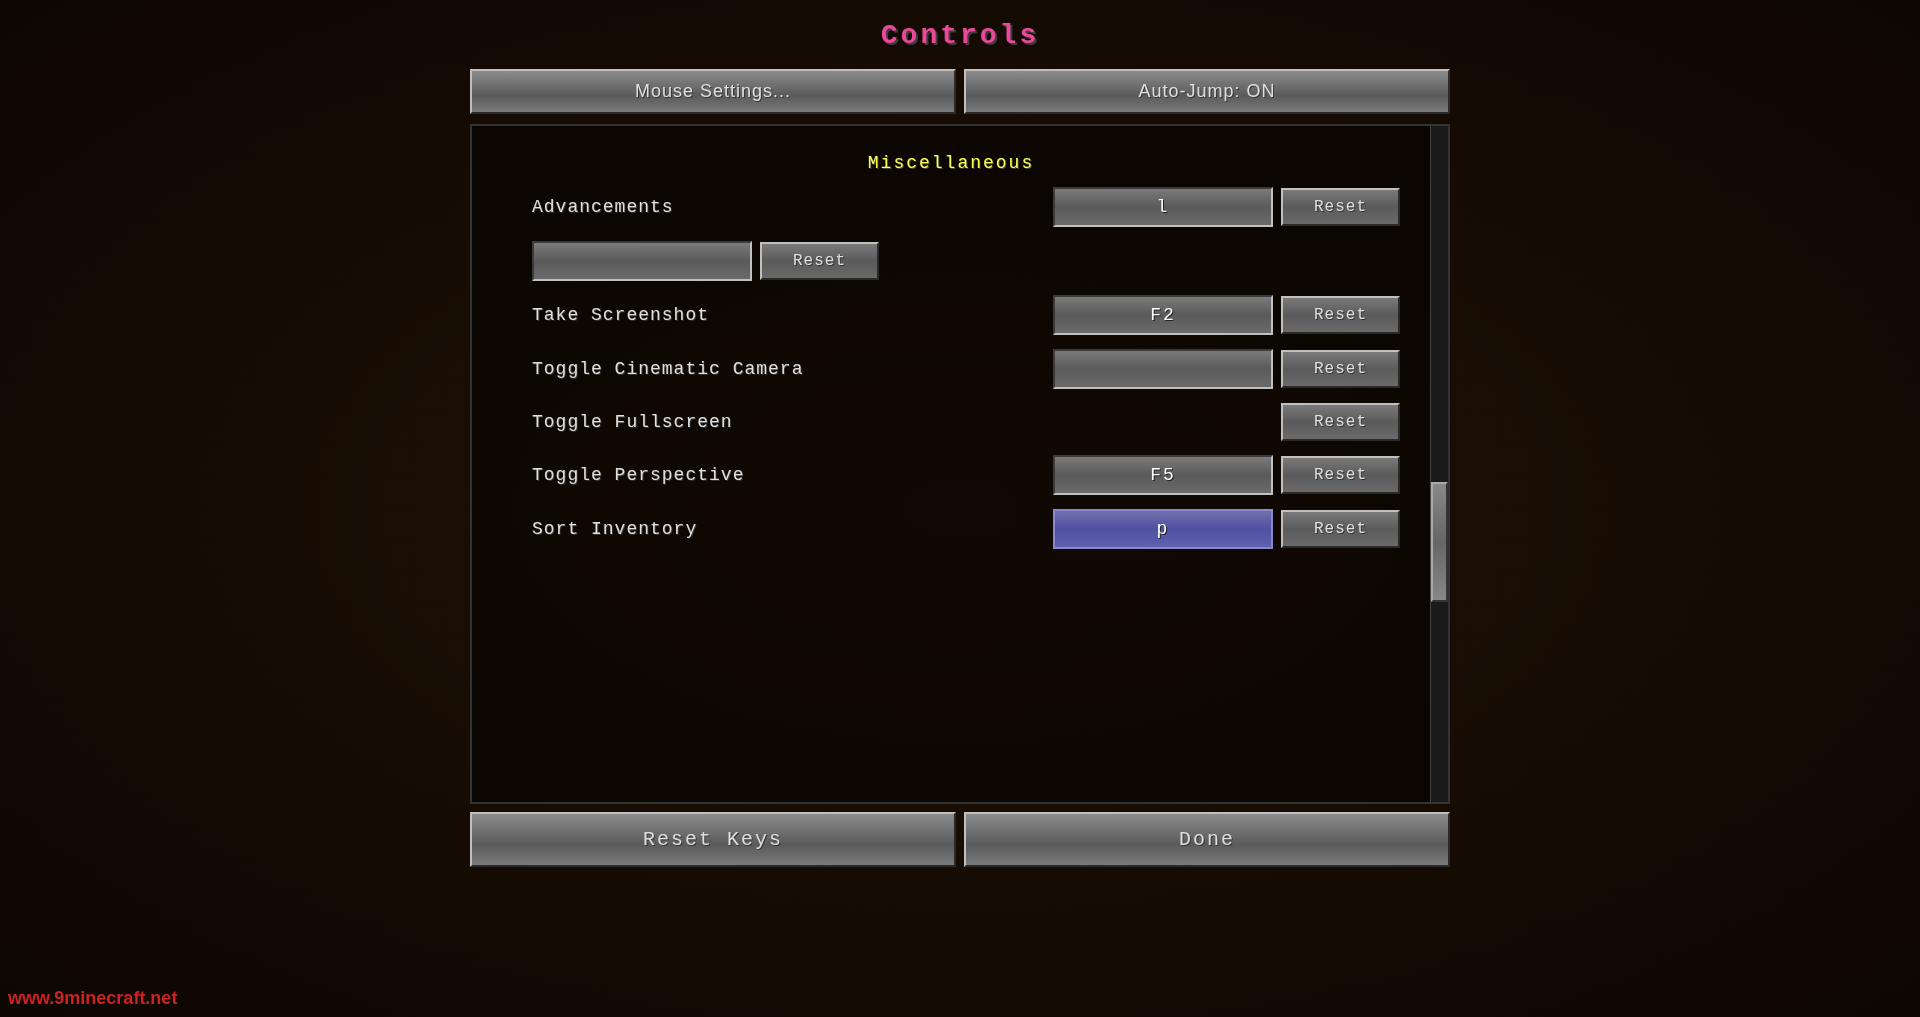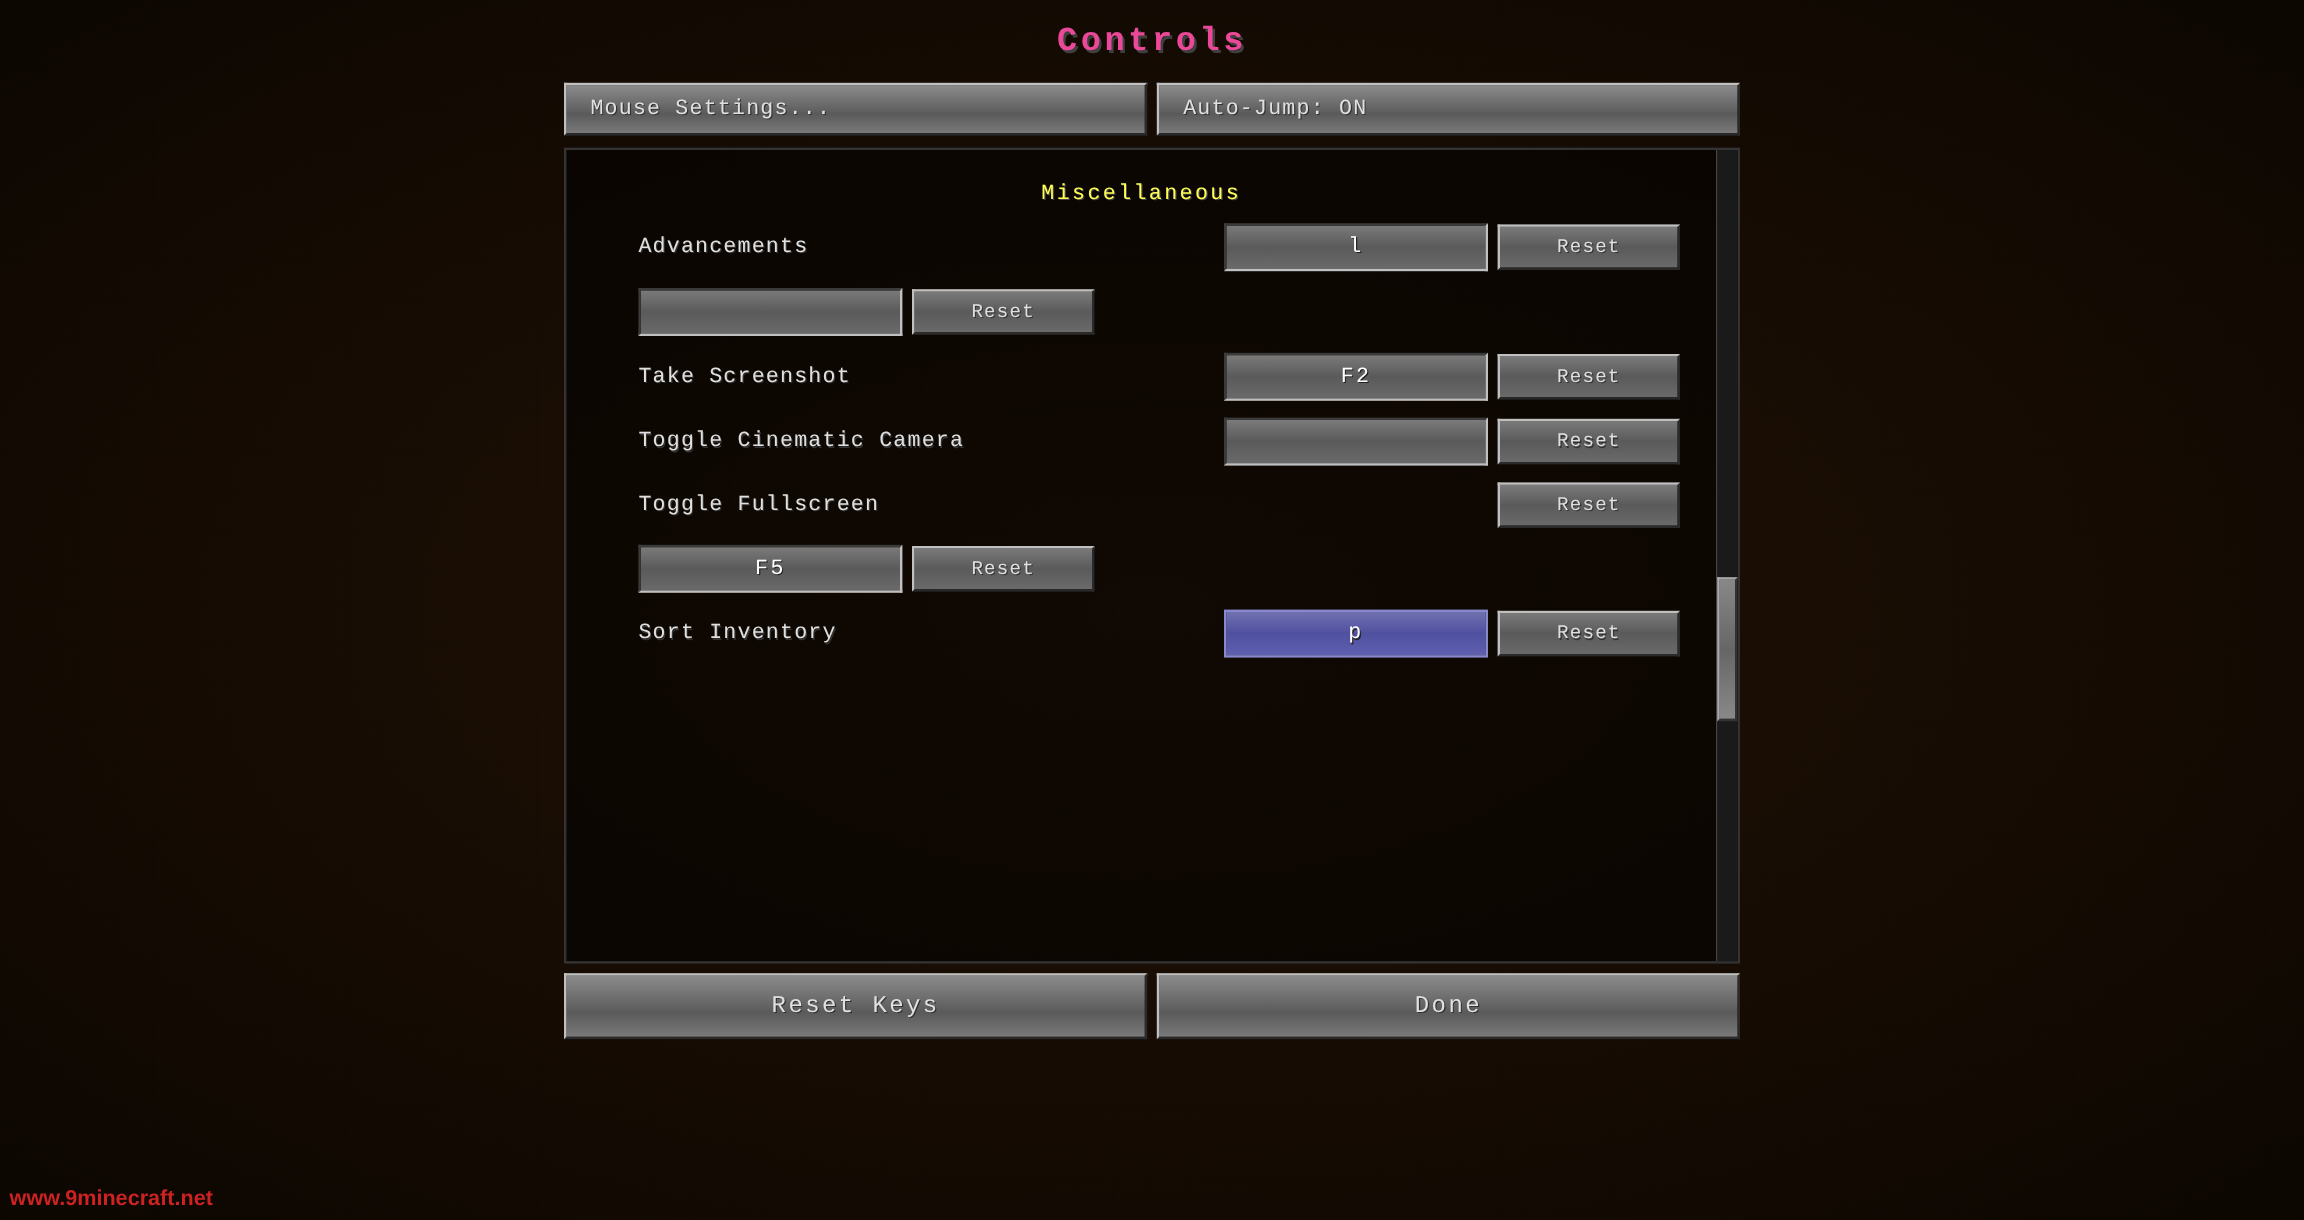--- a/index.html
+++ b/index.html
@@ -69,26 +69,26 @@
     .mc-button {
       flex: 1;
       padding: 10px 20px;
       background: linear-gradient(to bottom, #8b8b8b 0%, #6b6b6b 40%, #5a5a5a 60%, #7a7a7a 100%);
       border: none;
       border-top: 2px solid #c0c0c0;
       border-left: 2px solid #c0c0c0;
       border-right: 2px solid #2a2a2a;
       border-bottom: 2px solid #2a2a2a;
       color: #e0e0e0;
-      font-family: Liberation Mono, monospace;
+      font-family: Liberation Sans, sans-serif;
       font-size: 18px;
       letter-spacing: 1px;
       cursor: pointer;
       text-shadow: 1px 1px 0px #333;
-      text-align: left;
+      text-align: center;
     }
 
     
     .content-area {
       width: 980px;
       background: rgba(0,0,0,0.5);
       border: 2px solid #333;
       position: relative;
       flex: 1;
       max-height: 680px;
@@ -170,21 +170,21 @@
     .keybind-key.highlighted {
       background: linear-gradient(to bottom, #7070b0 0%, #5050a0 50%, #6060b0 100%);
       border-color: #8888cc;
     }
 
     .keybind-key.empty {
       color: transparent;
     }
 
     .reset-btn {
-      width: 152px;
+      width: 119px;
       padding: 8px 10px;
       background: linear-gradient(to bottom, #7a7a7a 0%, #5a5a5a 50%, #6a6a6a 100%);
       border-top: 2px solid #c0c0c0;
       border-left: 2px solid #c0c0c0;
       border-right: 2px solid #2a2a2a;
       border-bottom: 2px solid #2a2a2a;
       color: #e0e0e0;
       font-family: 'Courier New', monospace;
       font-size: 16px;
       text-align: center;
@@ -269,20 +269,21 @@
         <div class="keybind-key empty">&nbsp;</div>
         <div class="reset-btn">Reset</div>
       </div>
 
       <div class="keybind-row">
         <span class="keybind-label">Toggle Fullscreen</span>
         <div class="reset-btn">Reset</div>
       </div>
 
       <div class="keybind-row">
+        <span class="keybind-label">Toggle Perspective</span>
         <div class="keybind-key">F5</div>
         <div class="reset-btn">Reset</div>
       </div>
 
 
       <div class="keybind-row">
         <span class="keybind-label">Sort Inventory</span>
         <div class="keybind-key highlighted">p</div>
         <div class="reset-btn">Reset</div>
       </div>

